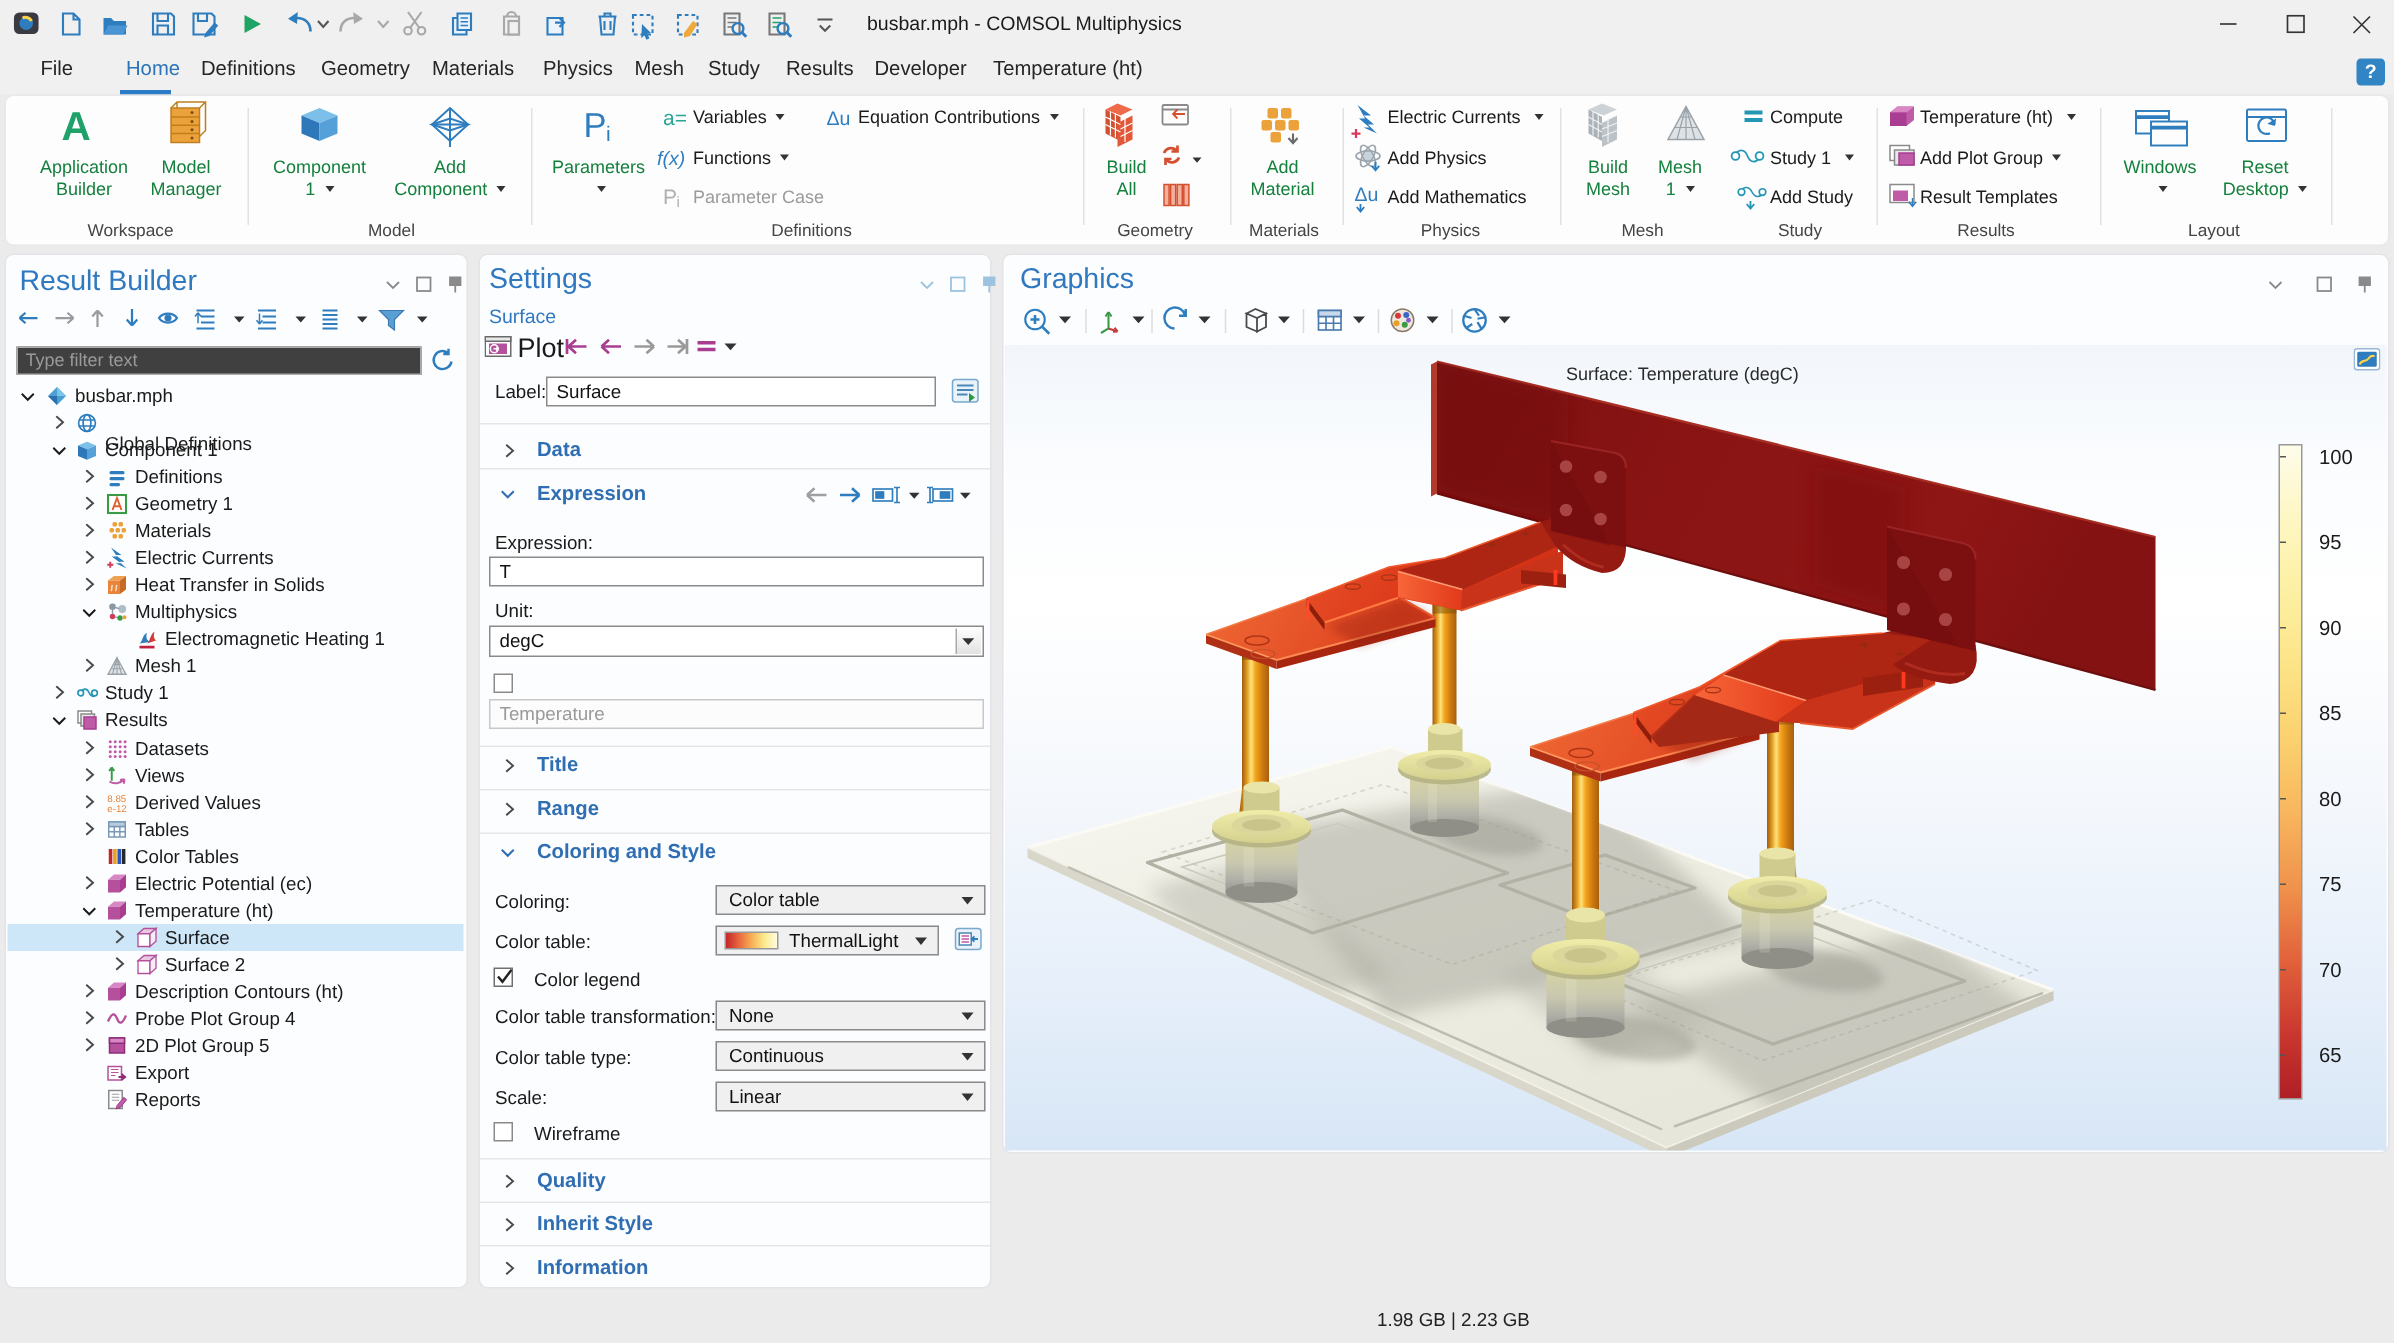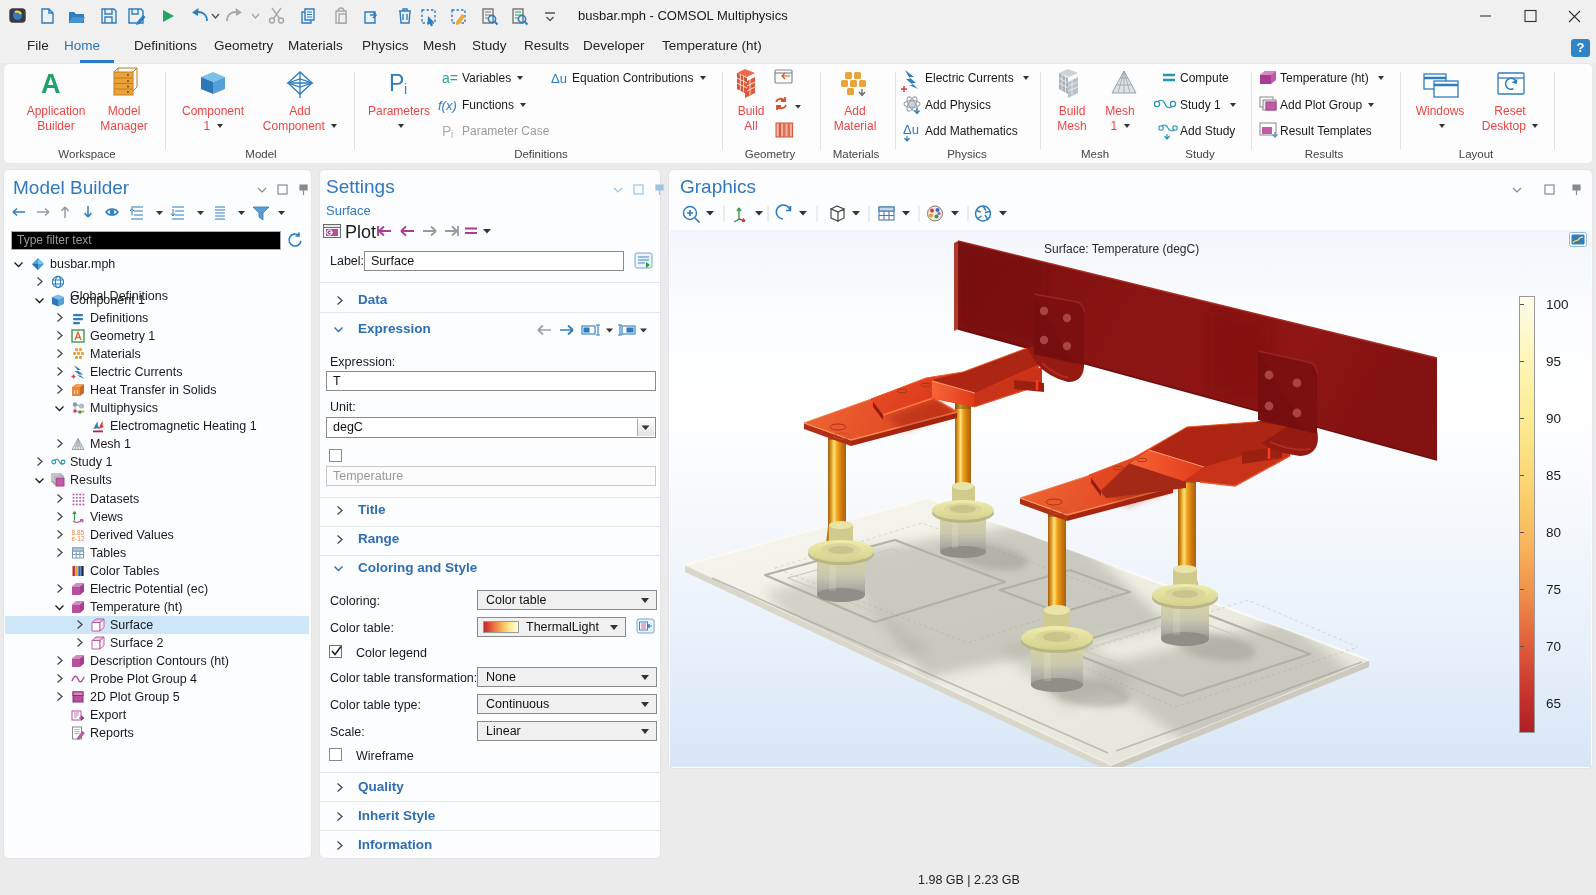--- a/index.html
+++ b/index.html
@@ -9,21 +9,21 @@
 
 #menubar{position:absolute;left:0;top:32px;width:1596px;height:31px;background:#f0f0f0;}
 .mtab{position:absolute;top:6px;font-size:13.5px;color:#252525;}
 .mtab.active{color:#2b74b8;}
 #home-underline{position:absolute;left:80px;top:28px;width:34px;height:3px;background:#2b7bc6;}
 #helpbtn{position:absolute;left:1571px;top:39px;width:19px;height:18px;background:#3185c5;border-radius:3px;color:#fff;font-size:13px;font-weight:bold;text-align:center;line-height:18px;}
 
 #ribbon{position:absolute;left:3px;top:63px;width:1590px;height:101px;background:#fdfdfe;border-radius:6px;border:1px solid #e8e8ea;}
 .rsep{position:absolute;top:8px;width:1px;height:78px;background:#e2e2e4;}
 .rglabel{position:absolute;top:84px;font-size:11.5px;color:#444;text-align:center;}
-.rbig{position:absolute;top:6px;text-align:center;font-size:12px;color:#ef4444;line-height:15px;}
+.rbig{position:absolute;top:6px;text-align:center;font-size:12px;color:#15803d;line-height:15px;}
 .rsmall{position:absolute;font-size:12px;color:#1a1a1a;height:16px;line-height:16px;white-space:nowrap;}
 .caret{display:inline-block;width:0;height:0;border-left:3.5px solid transparent;border-right:3.5px solid transparent;border-top:4px solid #333;vertical-align:2px;margin-left:3px;}
 .gray{color:#9b9b9b;}
 
 .panel{position:absolute;background:#fcfdfe;border:1px solid #e4e4e8;border-radius:6px;}
 #mb{left:3px;top:169px;width:309px;height:690px;}
 #settings{left:319px;top:169px;width:342px;height:690px;}
 #graphics{left:668px;top:169px;width:925px;height:600px;}
 #messages{left:668px;top:776px;width:925px;height:83px;}
 .ptitle{font-size:19px;color:#3078c0;}
@@ -97,21 +97,21 @@
     <svg width="160" height="32" style="position:absolute;left:1436px;top:0;">
       <g stroke="#333" stroke-width="1.1" fill="none">
         <path d="M44 16 h11"></path>
         <rect x="89" y="10.5" width="11" height="11"></rect>
         <path d="M133 11 l11 11 m0 -11 l-11 11"></path>
       </g>
     </svg>
   </div>
   <div id="menubar">
     <div class="mtab" style="left:27px;">File</div>
-    <div class="mtab active" style="left:64px;">Home</div>
+    <div class="mtab active" style="left:84px;">Home</div>
     <div class="mtab" style="left:134px;">Definitions</div>
     <div class="mtab" style="left:214px;">Geometry</div>
     <div class="mtab" style="left:288px;">Materials</div>
     <div class="mtab" style="left:362px;">Physics</div>
     <div class="mtab" style="left:423px;">Mesh</div>
     <div class="mtab" style="left:472px;">Study</div>
     <div class="mtab" style="left:524px;">Results</div>
     <div class="mtab" style="left:583px;">Developer</div>
     <div class="mtab" style="left:662px;">Temperature (ht)</div>
     <div id="home-underline"></div>
@@ -424,21 +424,21 @@
         </g>
       <g id="i-arr-c">
           <path d="M1.5 0.5 L6 4.5 L1.5 8.5" fill="none" stroke="#4a4a4a" stroke-width="1.3"></path>
         </g>
       <g id="i-arr-e">
           <path d="M0.5 1.5 L4.5 5.5 L8.5 1.5" fill="none" stroke="#1a1a1a" stroke-width="1.3"></path>
         </g>
     </defs>
   </svg>
   <div class="panel" id="mb">
-    <div class="ptitle" style="position:absolute;left:9px;top:7px;">Model Builder</div>
+    <div class="ptitle" style="position:absolute;left:9px;top:7px;">Result Builder</div>
     <svg width="60" height="14" style="position:absolute;left:252px;top:13px;" fill="none" stroke="#8a8a8a" stroke-width="1.2">
       <path d="M2 5 l4 4 l4 -4"></path>
         <rect x="22" y="2" width="9" height="9"></rect>
         <path d="M44 2 h7 v5 h-7 z M47.5 7 v5" fill="#8a8a8a"></path>
     </svg>
     <svg width="300" height="22" style="position:absolute;left:6px;top:33px;">
       <g fill="none" stroke="#2e7dbe" stroke-width="1.5">
         <path d="M3 9 h12 m-12 0 l4 -3.5 m-4 3.5 l4 3.5"></path>
         </g>
         <g fill="none" stroke="#9a9aa0" stroke-width="1.5">
@@ -451,21 +451,21 @@
           <circle cx="102" cy="9" r="1.6" fill="#2e7dbe"></circle>
         <path d="M121 4 h12 M124 8 h9 M124 12 h9 M121 16 h12 M121.5 7 l-0 0" stroke-width="1.2"></path>
         <path d="M122 6.5 v7 m0 -7 l-2 2.5 m2 -2.5 l2 2.5" stroke-width="1" transform="translate(0,-1)"></path>
         <path d="M162 4 h12 M165 8 h9 M165 12 h9 M162 16 h12" stroke-width="1.2"></path>
         <path d="M163 6 v7 m0 0 l-2 -2.5 m2 2.5 l2 -2.5" stroke-width="1"></path>
         <path d="M205 4 h10 M205 7 h10 M205 10 h10 M205 13 h10 M205 16 h10" stroke-width="1.2"></path>
       </g>
       <path d="M146 8 l3.5 4 l3.5 -4 z M187 8 l3.5 4 l3.5 -4 z M228 8 l3.5 4 l3.5 -4 z M268 8 l3.5 4 l3.5 -4 z" fill="#333"></path>
       <path d="M243 4 h16 l-6 6 v7 l-4 -3 v-4 z" fill="#5a9fd4" stroke="#3a7ab0" stroke-width="0.8"></path>
     </svg>
-    <div style="position:absolute;left:7px;top:61px;width:270px;height:19px;background:#000000;border:1px solid #ababab;font-size:12px;color:#9a9a9a;line-height:17px;padding-left:5px;">Type filter text</div>
+    <div style="position:absolute;left:7px;top:61px;width:270px;height:19px;background:#404040;border:1px solid #ababab;font-size:12px;color:#9a9a9a;line-height:17px;padding-left:5px;">Type filter text</div>
     <svg width="18" height="18" style="position:absolute;left:283px;top:62px;" fill="none" stroke="#2e7dbe" stroke-width="1.6">
       <path d="M14 9 a6 6 0 1 1 -2 -5.5 m0 -3 v3.5 h-3.5"></path>
     </svg>
     <div id="tree" style="position:absolute;left:0;top:84px;width:307px;height:560px;font-size:12.5px;color:#1a1a1a;">
       <div style="position:absolute;left:0;top:0.8px;height:18px;width:304px;">
           <svg width="10" height="8" style="position:absolute;left:10px;top:6px;">
             <use href="#i-arr-e"></use>
           </svg>
           <svg width="15" height="15" style="position:absolute;left:27px;top:2px;">
             <use href="#i-mph"></use>

